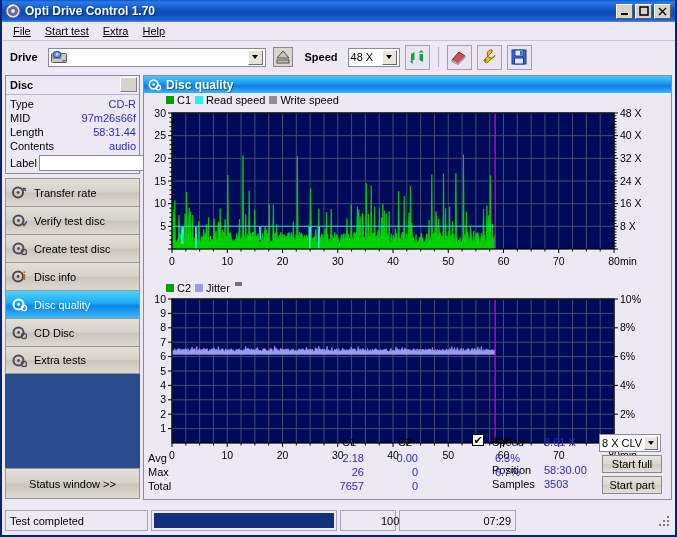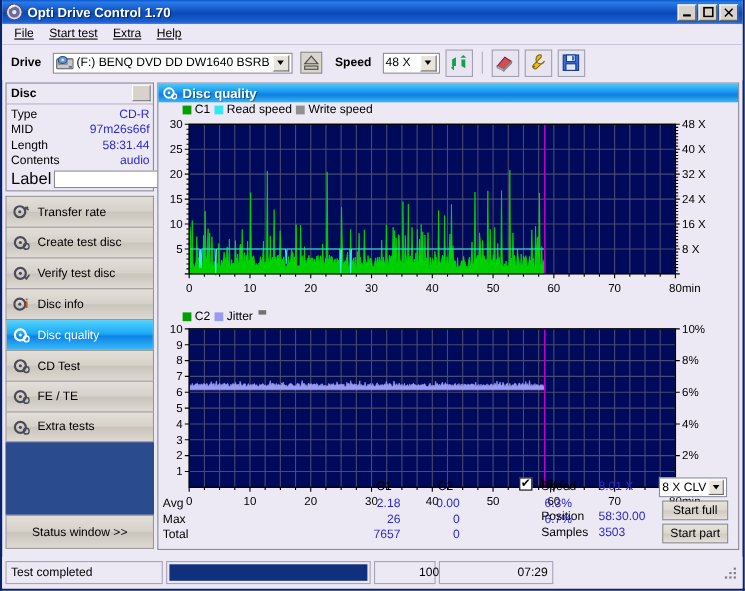--- a/index.html
+++ b/index.html
@@ -137,21 +137,21 @@
     border: 1px solid #fff; border-right-color: #808080; border-bottom-color: #808080;
   }
   .disc-rows { padding: 2px 3px 2px 4px; }
   .disc-row {
     display: flex; justify-content: space-between;
     font-size: 11px; line-height: 14px;
   }
   .disc-row .k { color: #000; }
   .disc-row .v { color: #2a2ad0; }
   .label-row { display: flex; align-items: center; gap: 2px; margin-top: 1px; }
-  .label-row .k { font-size: 15px; }
+  .label-row .k { font-size: 11px; }
   .label-input {
     flex: 1; height: 16px; background: #fff;
     border: 1px solid #8a8a9a;
     font-size: 11px; padding: 0 2px;
   }
   .cd-ico { width: 17px; height: 17px; flex: 0 0 17px; }
 
   .nav { margin-top: 4px; display: flex; flex-direction: column; }
   .nav-btn {
     height: 28px;
@@ -249,21 +249,21 @@
     display: flex; align-items: center;
     font-size: 11px;
     padding: 0 4px;
   }
   #sb-msg { width: 143px; }
   #sb-progress { width: 186px; padding: 2px; }
   #sb-progress .bar {
     height: 100%; background: #10307e; width: 100%;
   }
   #sb-pct { width: 56px; justify-content: flex-start; padding-left: 40px; }
-  #sb-time { width: 104px; justify-content: flex-end; }
+  #sb-time { width: 117px; justify-content: flex-end; }
   .grip { width: 14px; height: 14px; margin-left: auto; margin-right:2px; position: relative; }
   .grip i {
     position: absolute; width: 2px; height: 2px; background: #7a7a8a;
   }
 </style>
 </head>
 <body>
 
 <div class="window">
 
@@ -309,21 +309,20 @@
     <span class="combo" id="drive-combo">
       <span class="drive-ico">
         <svg width="16" height="14" viewBox="0 0 16 14">
           <rect x="0.5" y="3.5" width="15" height="9" rx="1" fill="#c8c8cc" stroke="#585868"></rect>
           <rect x="1.5" y="5" width="9" height="4" fill="#8d8d9c"></rect>
           <ellipse cx="6" cy="4.5" rx="4" ry="3.2" fill="#6a9ad8" stroke="#2a4a78"></ellipse>
           <ellipse cx="6" cy="4.5" rx="1.2" ry="1" fill="#e8eef8"></ellipse>
           <rect x="11.5" y="10" width="3" height="1.5" fill="#6a6a7a"></rect>
         </svg>
       </span>
-      <span style="white-space:nowrap">(F:)   BENQ DVD DD DW1640 BSRB</span>
       <span class="arrow-btn"></span>
     </span>
 
     <span class="tbtn" style="background:#ece9f5">
       <svg width="22" height="22" viewBox="0 0 22 22">
         <rect x="1.5" y="1.5" width="19" height="19" fill="#dad6ce" stroke="#8a8a8a"></rect>
         <path d="M11 5 L17 12 L5 12 Z" fill="#c9c5bd" stroke="#4a4a4a" stroke-width="1"></path>
         <rect x="5" y="14" width="12" height="3" fill="#c9c5bd" stroke="#4a4a4a"></rect>
       </svg>
     </span>
@@ -418,31 +417,31 @@
                 <circle cx="6" cy="7.5" r="5" fill="none" stroke="#4a4a5a" stroke-width="2"></circle>
                 <circle cx="6" cy="7.5" r="1.4" fill="#4a4a5a"></circle>
                 <path d="M11 3 L14 6 M13.5 3 L10.5 6" stroke="#4a4a5a" stroke-width="1.4"></path>
               </svg></span>
           <span>Transfer rate</span>
         </div>
         <div class="nav-btn">
           <span class="nav-ico"><svg width="15" height="15" viewBox="0 0 15 15">
                 <circle cx="6.5" cy="7.5" r="5" fill="none" stroke="#4a4a5a" stroke-width="2"></circle>
                 <circle cx="6.5" cy="7.5" r="1.4" fill="#4a4a5a"></circle>
-                <circle cx="12" cy="11" r="2.6" fill="none" stroke="#4a4a5a" stroke-width="1.4"></circle>
+                <path d="M10 10 l2 2.5 l3 -4" stroke="#4a4a5a" stroke-width="1.6" fill="none"></path>
               </svg></span>
-          <span>Create test disc</span>
+          <span>Verify test disc</span>
         </div>
         <div class="nav-btn">
           <span class="nav-ico"><svg width="15" height="15" viewBox="0 0 15 15">
                 <circle cx="6.5" cy="7.5" r="5" fill="none" stroke="#4a4a5a" stroke-width="2"></circle>
                 <circle cx="6.5" cy="7.5" r="1.4" fill="#4a4a5a"></circle>
-                <path d="M10 10 l2 2.5 l3 -4" stroke="#4a4a5a" stroke-width="1.6" fill="none"></path>
+                <circle cx="12" cy="11" r="2.6" fill="none" stroke="#4a4a5a" stroke-width="1.4"></circle>
               </svg></span>
-          <span>Verify test disc</span>
+          <span>Create test disc</span>
         </div>
         <div class="nav-btn">
           <span class="nav-ico"><svg width="15" height="15" viewBox="0 0 15 15">
                 <circle cx="6" cy="7.5" r="5" fill="none" stroke="#4a4a5a" stroke-width="2"></circle>
                 <circle cx="6" cy="7.5" r="1.4" fill="#4a4a5a"></circle>
                 <rect x="11.5" y="5" width="1.6" height="6" fill="#c06020"></rect>
                 <rect x="11.5" y="2.4" width="1.6" height="1.6" fill="#c06020"></rect>
               </svg></span>
           <span>Disc info</span>
         </div>
@@ -453,29 +452,21 @@
                 <circle cx="12" cy="11" r="2.6" fill="none" stroke="#ffffff" stroke-width="1.4"></circle>
               </svg></span>
           <span>Disc quality</span>
         </div>
         <div class="nav-btn">
           <span class="nav-ico"><svg width="15" height="15" viewBox="0 0 15 15">
                 <circle cx="6.5" cy="7.5" r="5" fill="none" stroke="#4a4a5a" stroke-width="2"></circle>
                 <circle cx="6.5" cy="7.5" r="1.4" fill="#4a4a5a"></circle>
                 <circle cx="12" cy="11" r="2.6" fill="none" stroke="#4a4a5a" stroke-width="1.4"></circle>
               </svg></span>
-          <span>CD Test</span>
-        </div>
-        <div class="nav-btn">
-          <span class="nav-ico"><svg width="15" height="15" viewBox="0 0 15 15">
-                <circle cx="6.5" cy="7.5" r="5" fill="none" stroke="#4a4a5a" stroke-width="2"></circle>
-                <circle cx="6.5" cy="7.5" r="1.4" fill="#4a4a5a"></circle>
-                <circle cx="12" cy="11" r="2.6" fill="none" stroke="#4a4a5a" stroke-width="1.4"></circle>
-              </svg></span>
-          <span>FE / TE</span>
+          <span>CD Disc</span>
         </div>
         <div class="nav-btn">
           <span class="nav-ico"><svg width="15" height="15" viewBox="0 0 15 15">
                 <circle cx="6.5" cy="7.5" r="5" fill="none" stroke="#4a4a5a" stroke-width="2"></circle>
                 <circle cx="6.5" cy="7.5" r="1.4" fill="#4a4a5a"></circle>
                 <circle cx="12" cy="11" r="2.6" fill="none" stroke="#4a4a5a" stroke-width="1.4"></circle>
               </svg></span>
           <span>Extra tests</span>
         </div>
       </div>

